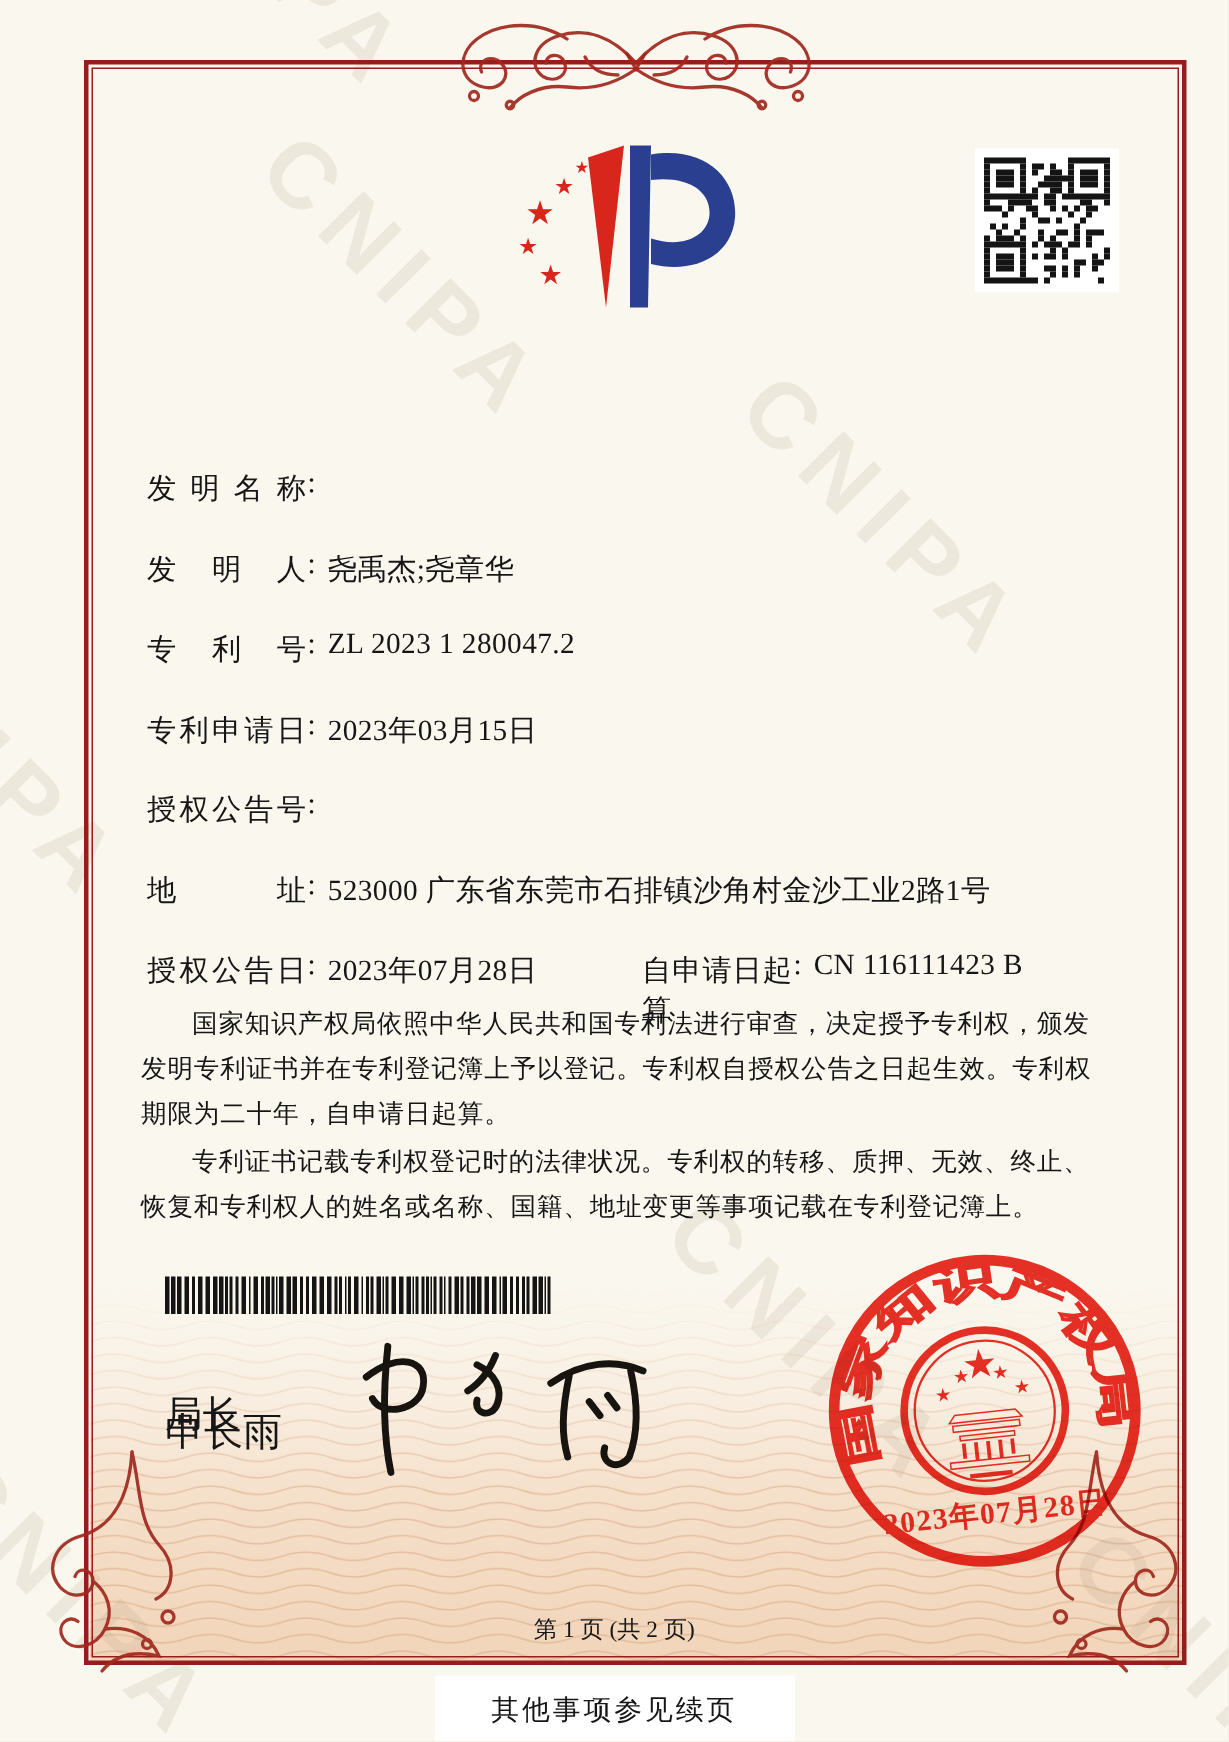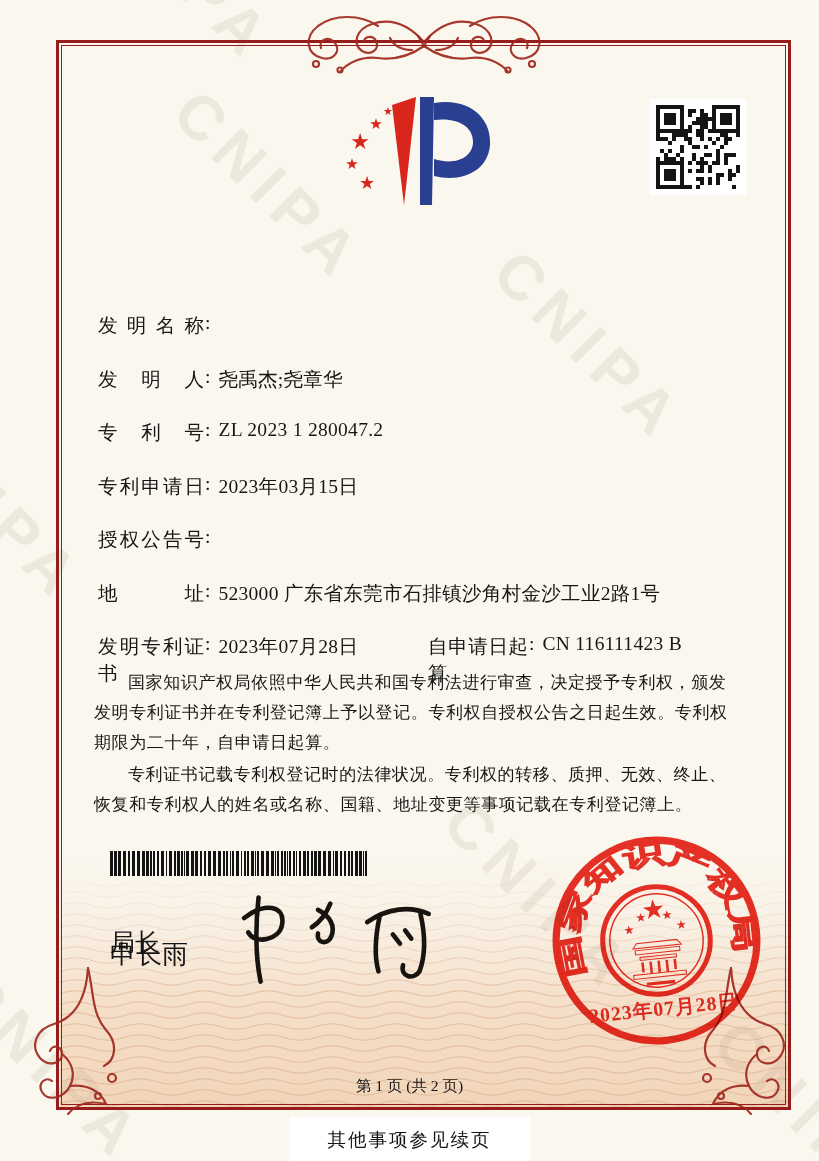--- a/index.html
+++ b/index.html
@@ -361,21 +361,21 @@
     <div class="frow">
       <span class="flabel">授权公告号</span>
         <span class="fcolon">:</span>
     </div>
     <div class="frow">
       <span class="flabel">地址</span>
         <span class="fcolon">:</span>
       <span class="fvalue">523000 广东省东莞市石排镇沙角村金沙工业2路1号</span>
     </div>
     <div class="frow">
-      <span class="flabel">发明专利证书</span>
+      <span class="flabel">授权公告日</span>
         <span class="fcolon">:</span>
       <span class="fvalue">2023年07月28日</span>
       <span class="grant-num">
         <span class="flabel">自申请日起算</span>
           <span class="fcolon">:</span>
         <span class="fvalue">CN 116111423 B</span>
       </span>
     </div>
   </div>
 

